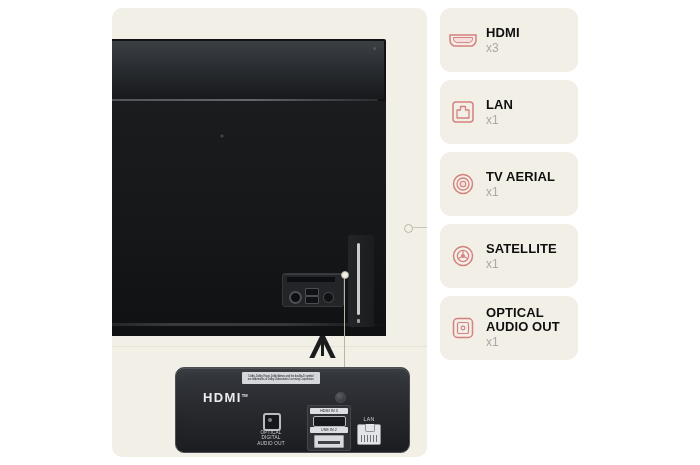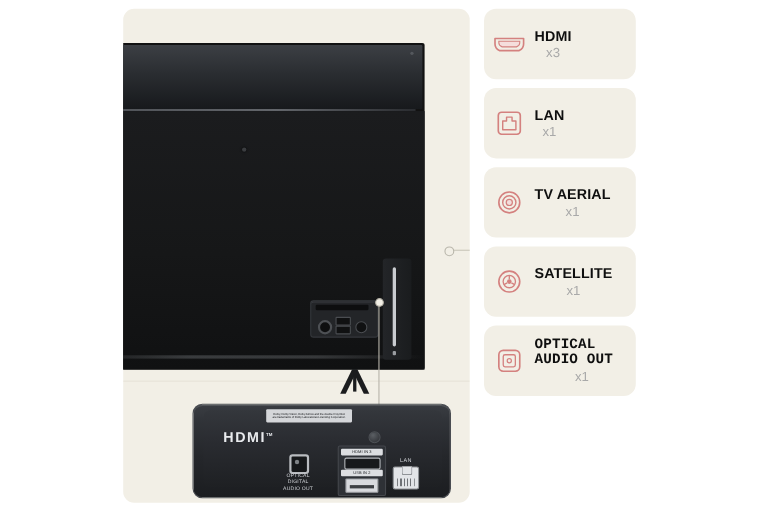--- a/index.html
+++ b/index.html
@@ -204,23 +204,22 @@
     width:46px;min-width:46px;height:64px;display:flex;align-items:center;justify-content:center;
   }
   .card-text{display:flex;flex-direction:column;justify-content:center;}
   .card-title{
     color:#0f0f0f;font-size:13px;font-weight:bold;letter-spacing:.1px;line-height:15px;
     font-family:"Liberation Sans",sans-serif;
   }
   .card-qty{
     color:#a9a9a9;font-size:12px;line-height:15px;margin-top:1px;
     font-family:"Liberation Sans",sans-serif;
-    text-align:center;
-  }
-  .card.two-line .card-title{line-height:14px;font-family:Liberation Mono, monospace;}
+  }
+  .card.two-line .card-title{line-height:14px;}
   svg{display:block;}
 </style>
 </head>
 <body>
 
 <div class="stage">
 
   <div class="product-panel">
     <div class="panel-divider"></div>
 

